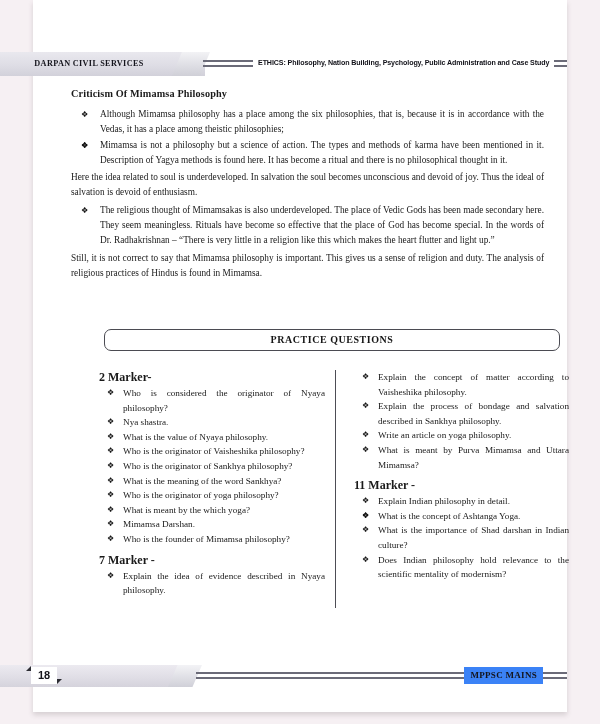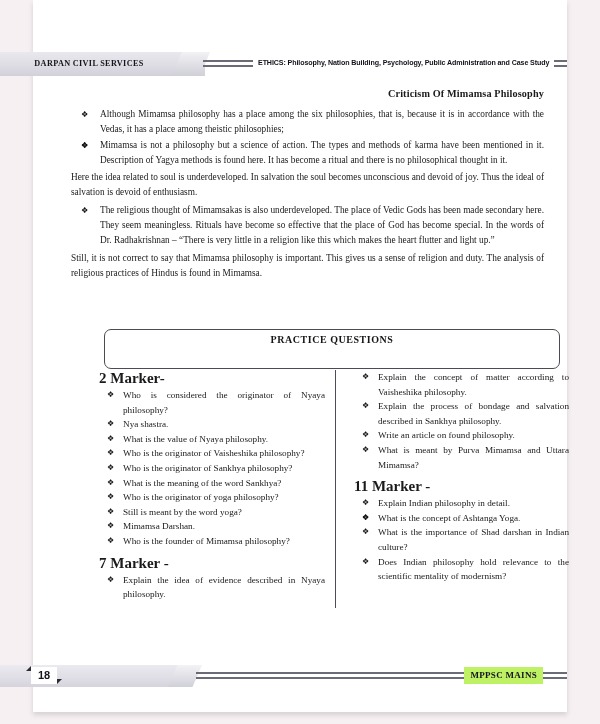--- a/index.html
+++ b/index.html
@@ -166,38 +166,38 @@
     border-right: 5px solid transparent;
     border-top: 5px solid #2c2c33;
   }
   .ftr-title-chip {
     position: absolute;
     right: 24px;
     top: 2px;
     height: 17px;
     line-height: 17px;
     padding: 0 6px;
-    background: #bef264;
+    background: #3b82f6;
     font-family: "Liberation Serif", "DejaVu Serif", serif;
     font-weight: bold;
     font-size: 9px;
     letter-spacing: 0.3px;
     color: #14141c;
     white-space: nowrap;
   }
 
   
   #content {
     position: absolute;
     left: 38px;
     top: 88px;
     width: 473px;
   }
   .doc-heading {
-    text-align: right;
+    text-align: left;
     font-weight: bold;
     font-size: 10.2px;
     letter-spacing: 0.15px;
     margin: 0 0 8px 0;
   }
   ul.bul {
     list-style: none;
     margin: 0;
     padding: 0;
   }
@@ -225,21 +225,21 @@
     text-align: justify;
   }
   .gap-sm { height: 2px; }
 
   
   #pq-box {
     position: absolute;
     left: 71px;
     top: 329px;
     width: 456px;
-    height: 40px;
+    height: 22px;
     border: 1px solid #4b4b52;
     border-radius: 7px;
     background: #fff;
   }
   #pq-box .pq-label {
     line-height: 20px;
     text-align: center;
     font-weight: bold;
     font-size: 10px;
     letter-spacing: 0.55px;
@@ -261,21 +261,21 @@
     width: 1.4px;
     height: 238px;
     background: #4d4d55;
   }
   .qcol { position: absolute; top: 0px; }
   .qcol.left  { left: 28px;  width: 226px; }
   .qcol.right { left: 283px; width: 215px; }
 
   .marker-head {
     font-weight: bold;
-    font-size: 15px;
+    font-size: 12px;
     margin: 0 0 1px 0;
   }
   ul.qlist {
     list-style: none;
     margin: 0 0 6px 0;
     padding: 0;
   }
   ul.qlist > li {
     position: relative;
     padding-left: 24px;
@@ -357,38 +357,38 @@
 
       <div class="marker-head">2 Marker-</div>
       <ul class="qlist">
         <li><span class="bglyph">❖</span><span>Who is considered the originator of Nyaya philosophy?</span></li>
         <li><span class="bglyph">❖</span><span>Nya shastra.</span></li>
         <li><span class="bglyph">❖</span><span>What is the value of Nyaya philosophy.</span></li>
         <li><span class="bglyph">❖</span><span>Who is the originator of Vaisheshika philosophy?</span></li>
         <li><span class="bglyph">❖</span><span>Who is the originator of Sankhya philosophy?</span></li>
         <li><span class="bglyph">❖</span><span>What is the meaning of the word Sankhya?</span></li>
         <li><span class="bglyph">❖</span><span>Who is the originator of yoga philosophy?</span></li>
-        <li><span class="bglyph">❖</span><span>Still is meant by the word yoga?</span></li>
+        <li><span class="bglyph">❖</span><span>What is meant by the which yoga?</span></li>
         <li><span class="bglyph">❖</span><span>Mimamsa Darshan.</span></li>
         <li><span class="bglyph">❖</span><span>Who is the founder of Mimamsa philosophy?</span></li>
       </ul>
 
       <div class="marker-head">7 Marker -</div>
       <ul class="qlist">
         <li><span class="bglyph">❖</span><span>Explain the idea of evidence described in Nyaya philosophy.</span></li>
       </ul>
 
     </div>
 
     <div class="qcol right">
 
       <ul class="qlist">
         <li><span class="bglyph">❖</span><span>Explain the concept of matter according to Vaisheshika philosophy.</span></li>
         <li><span class="bglyph">❖</span><span>Explain the process of bondage and salvation described in Sankhya philosophy.</span></li>
-        <li><span class="bglyph">❖</span><span>Write an article on found philosophy.</span></li>
+        <li><span class="bglyph">❖</span><span>Write an article on yoga philosophy.</span></li>
         <li><span class="bglyph">❖</span><span>What is meant by Purva Mimamsa and Uttara Mimamsa?</span></li>
       </ul>
 
       <div class="marker-head">11 Marker -</div>
       <ul class="qlist">
         <li><span class="bglyph">❖</span><span>Explain Indian philosophy in detail.</span></li>
         <li><span class="bglyph">❖</span></li>
         <li><span class="bglyph">❖</span><span>What is the concept of Ashtanga Yoga.</span></li>
         <li><span class="bglyph">❖</span><span>What is the importance of Shad darshan in Indian culture?</span></li>
         <li><span class="bglyph">❖</span><span>Does Indian philosophy hold relevance to the scientific mentality of modernism?</span></li>

